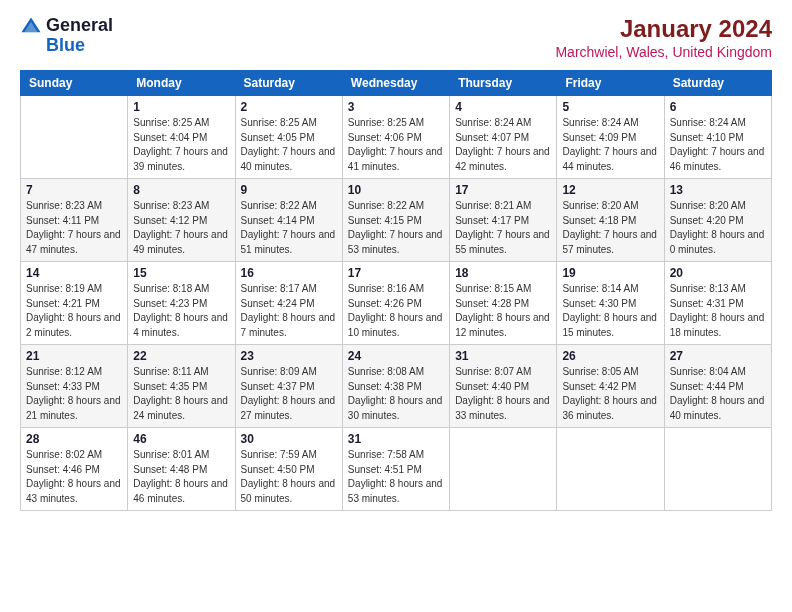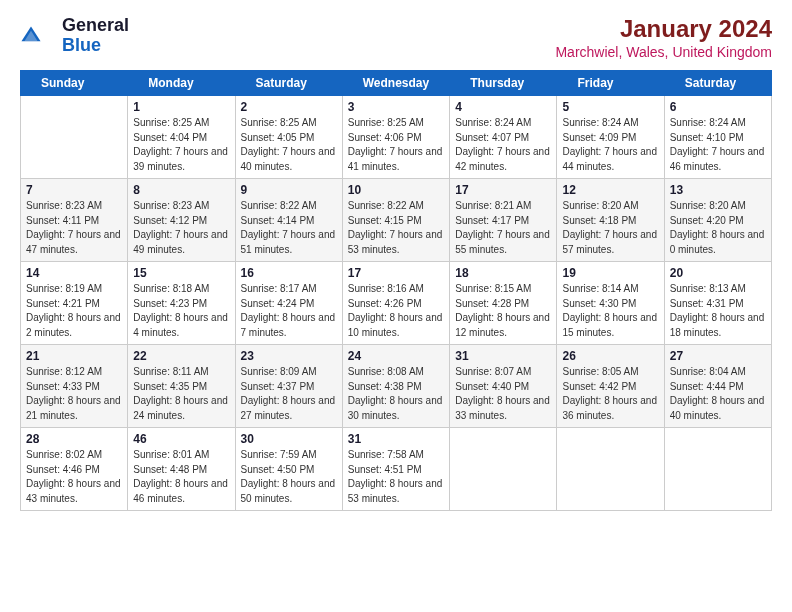--- a/index.html
+++ b/index.html
@@ -15,22 +15,21 @@
       padding: 16px 20px 10px 20px;
     }
     .header-row {
       display: flex;
       justify-content: space-between;
       align-items: flex-start;
       margin-bottom: 10px;
     }
     .logo {
       display: flex;
-      align-items: center;
-      gap: 20px;
+      gap: 4px;
     }
     .logo-text {
       font-size: 18px;
       font-weight: bold;
       line-height: 1.1;
     }
     .logo-general { color: #1a1a2e; }
     .logo-blue { color: #1565c0; }
     .logo-icon {
       width: 22px;
@@ -52,21 +51,21 @@
     }
     .calendar {
       width: 100%;
       border-collapse: collapse;
       font-size: 10.5px;
     }
     .calendar th {
       background: #1565c0;
       color: #fff;
       text-align: left;
-      padding: 5px 20px;
+      padding: 5px 8px;
       font-size: 12px;
       font-weight: bold;
       border: 1px solid #1565c0;
     }
     .calendar td {
       border: 1px solid #ccc;
       vertical-align: top;
       padding: 4px 5px;
       width: calc(100% / 7);
       height: 78px;

